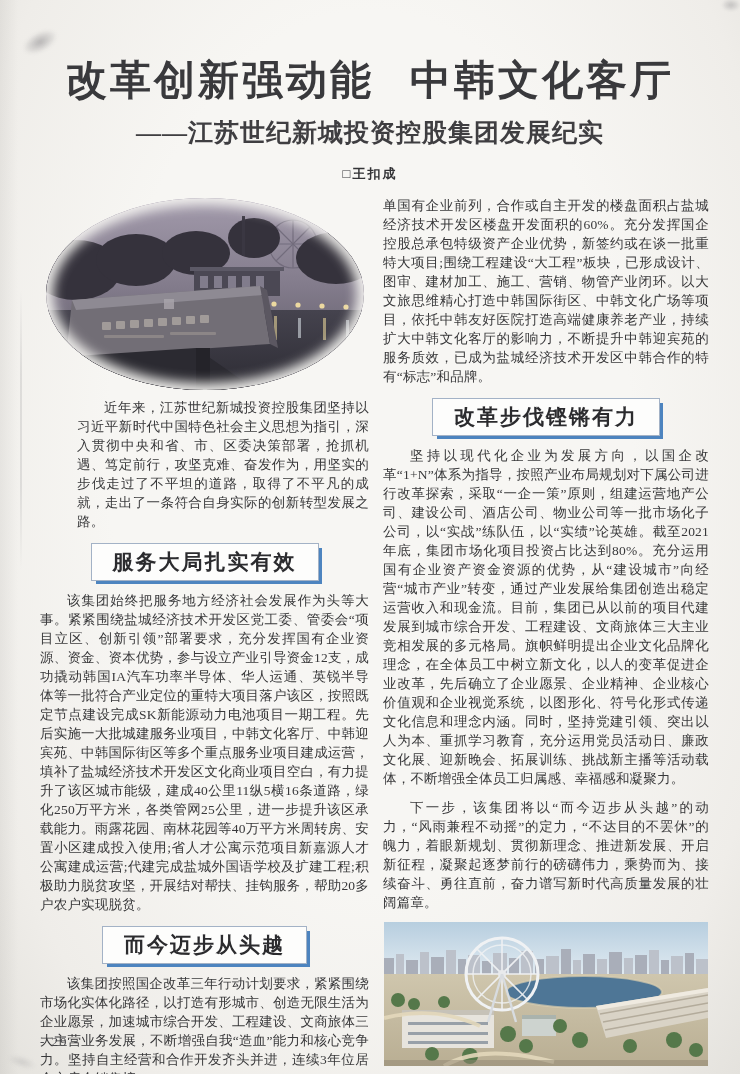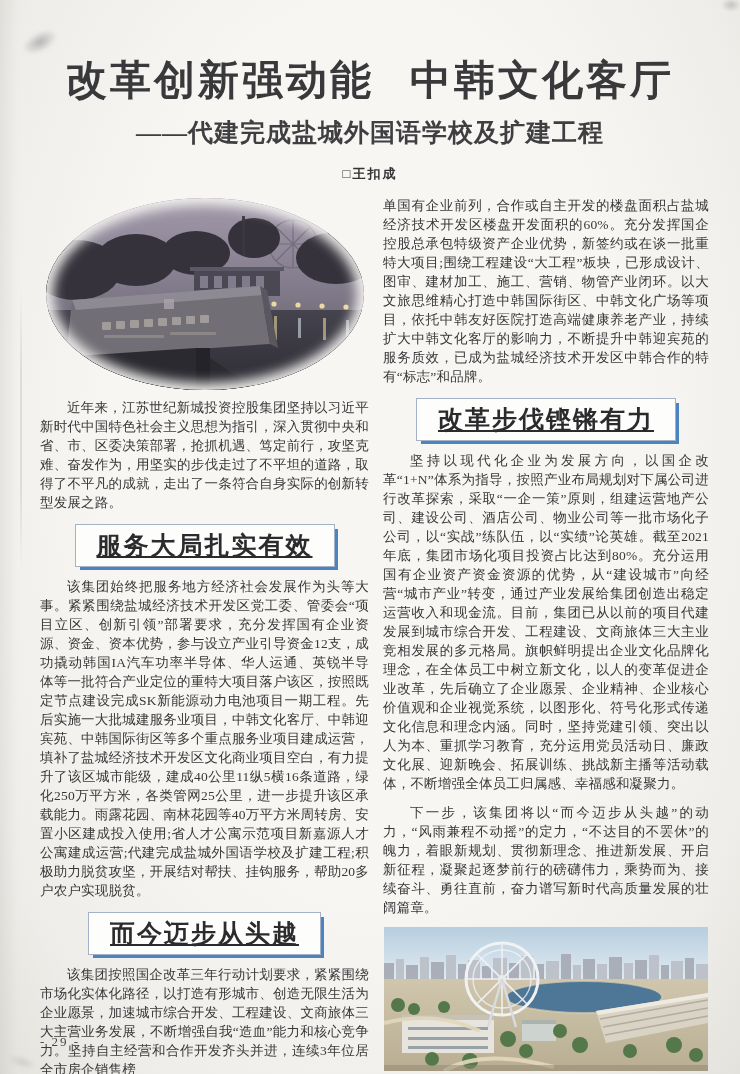--- a/index.html
+++ b/index.html
@@ -35,28 +35,28 @@
     font-size:13px;font-weight:bold;color:#333336;letter-spacing:2px;}
   
   .col{position:absolute;top:196px;}
   .col-left{left:40px;width:329px;}
   .col-right{left:383px;width:326px;}
   .para{
     margin:0;font-size:13.5px;line-height:19px;letter-spacing:0.2px;
     text-align:justify;text-align-last:left;text-indent:2em;color:#38383a;
   }
   .para.noindent{text-indent:0;}
-  .para.intro{margin-top:6px;}
+  .para.intro{margin-top:6px;margin-left:37px;}
   .para.closing{margin-top:10px;}
   .heading-box{
     width:-moz-fit-content;width:fit-content;margin:12px auto 10px auto;
     padding:4px 21px;background:#fdfdfc;border:1px solid #a3b2c6;
     box-shadow:4px 4px 0 -1px #4d84bf;
     font-family:"Liberation Sans","DejaVu Sans",sans-serif;
-    font-size:25px;font-weight:bold;color:#2b2b2e;letter-spacing:2px;text-decoration:underline;
+    font-size:21px;font-weight:bold;color:#2b2b2e;letter-spacing:2px;
   }
   
   .photo-oval{
     width:318px;height:192px;margin:2px auto 8px auto;border-radius:50%;overflow:hidden;
     position:relative;
   }
   .photo-oval svg{display:block;width:100%;height:100%;}
   .photo-oval .soft-edge{
     position:absolute;inset:0;border-radius:50%;
     box-shadow:inset 0 0 12px 7px rgba(245,244,241,0.95);
@@ -76,21 +76,21 @@
   <div class="smudge-tr"></div>
   <div class="edge-line"></div>
   <div class="smudge-bl"></div>
 
   <div class="masthead">
     <h1 class="title">
       <span>改革创新强动能</span>
       <span class="title-gap"></span>
       <span>中韩文化客厅</span>
     </h1>
-    <div class="subtitle">——代建完成盐城外国语学校及扩建工程</div>
+    <div class="subtitle">——江苏世纪新城投资控股集团发展纪实</div>
     <div class="author">□王扣成</div>
   </div>
 
   <div class="col col-left">
 
     <div class="photo-oval">
       <svg viewBox="0 0 318 192" preserveAspectRatio="none">
         <defs>
           <linearGradient id="dusk" x1="0" y1="0" x2="0" y2="1">
             <stop offset="0" stop-color="#a29aab"></stop>

